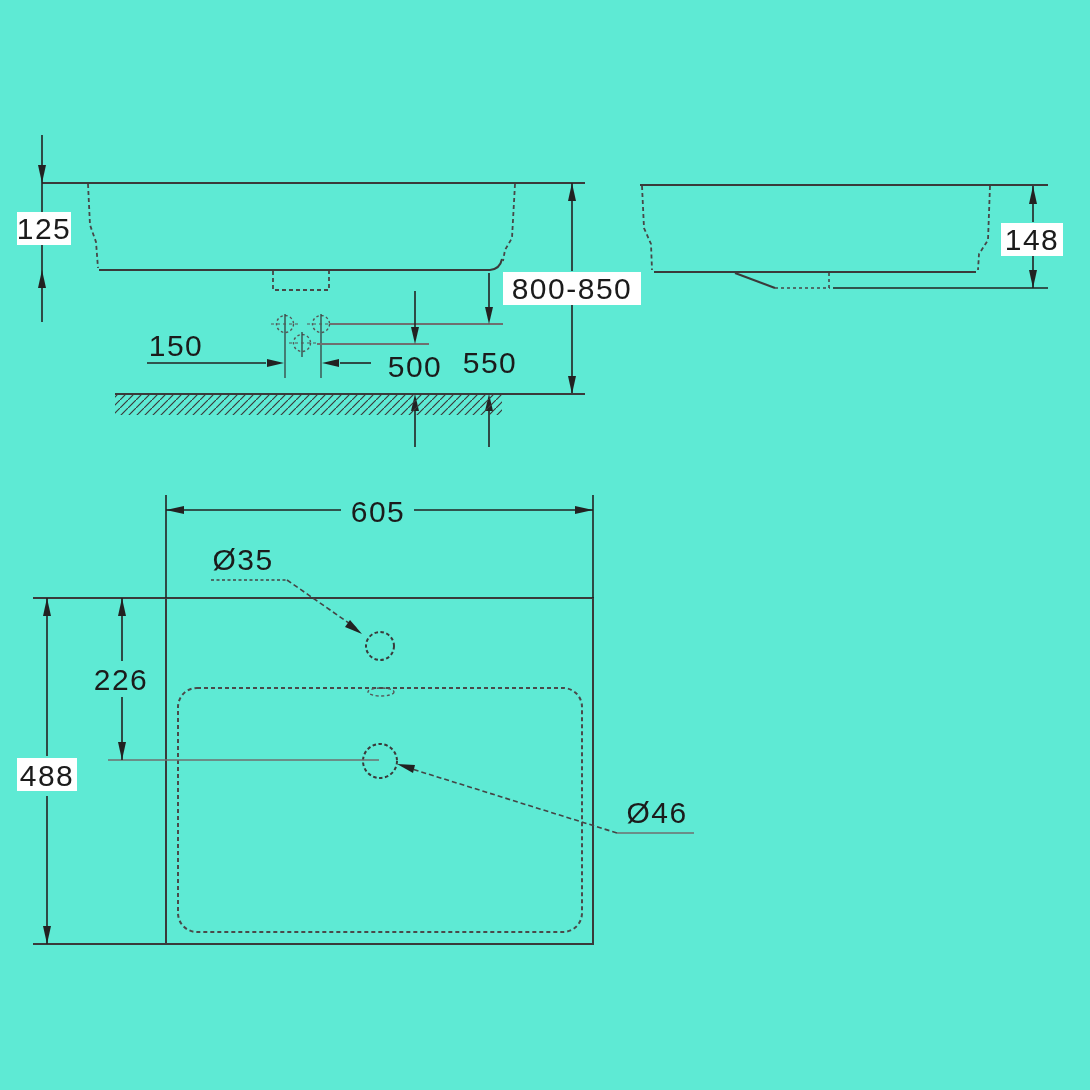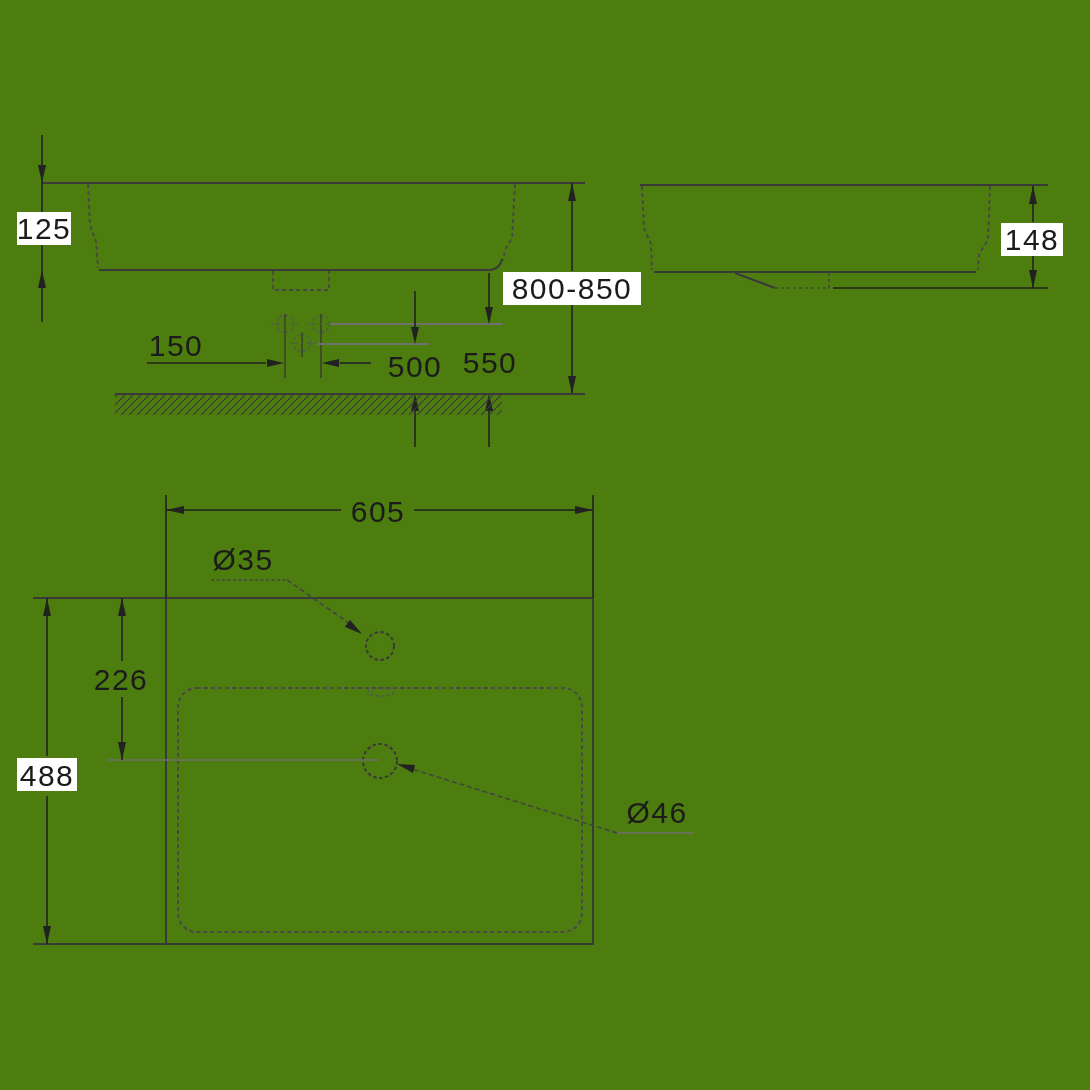--- a/index.html
+++ b/index.html
@@ -1,16 +1,16 @@
 <!DOCTYPE html>
 <html><head>
 <meta charset="utf-8">
 <style>
   html,body{margin:0;padding:0;background:#ffffff;}
-  .stage{position:relative;width:1090px;height:1090px;background:#4d7c0f;overflow:hidden;text-align:right;}
+  .stage{position:relative;width:1090px;height:1090px;background:#5eead4;overflow:hidden;text-align:right;}
   svg{display:block;}
   .dim-text{font-family:"Liberation Sans",sans-serif;font-size:30px;fill:#1b1b1b;letter-spacing:1.5px;}
 </style>
 </head>
 <body>
 
 <div class="stage">
 <svg width="1090" height="1090" viewBox="0 0 1090 1090">
   <defs>
     <pattern id="hatch" width="8" height="8" patternUnits="userSpaceOnUse">

